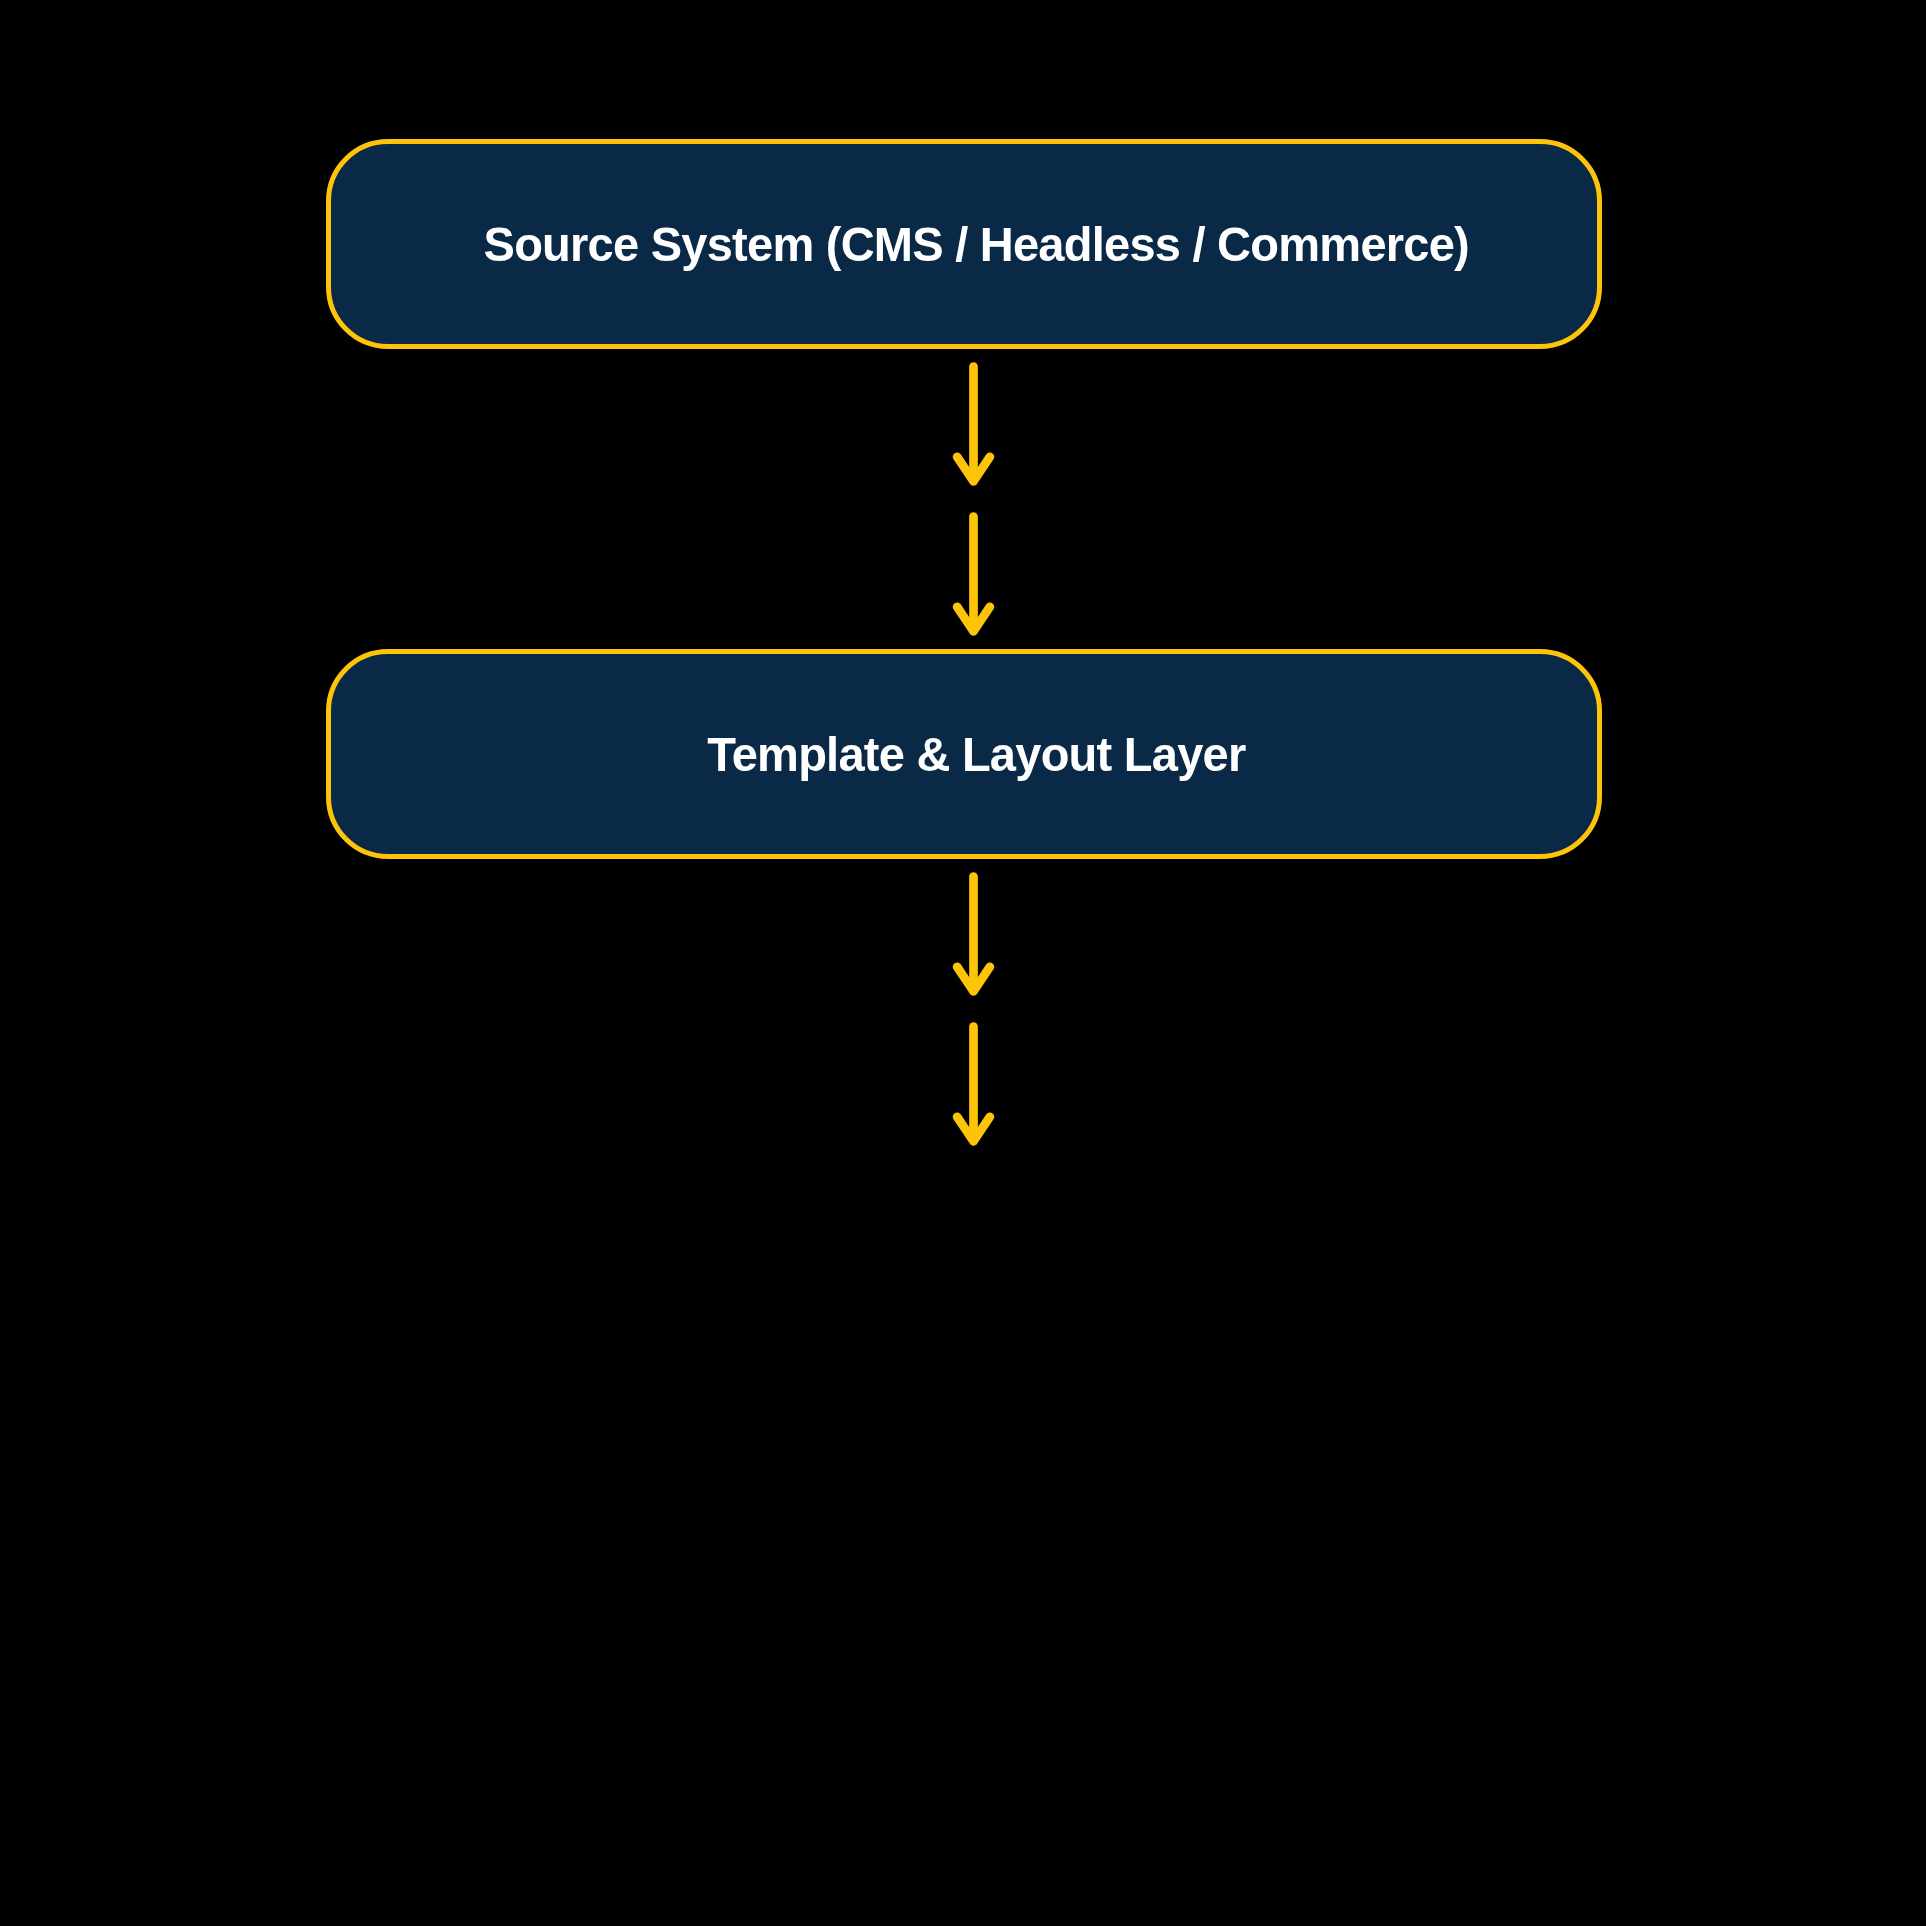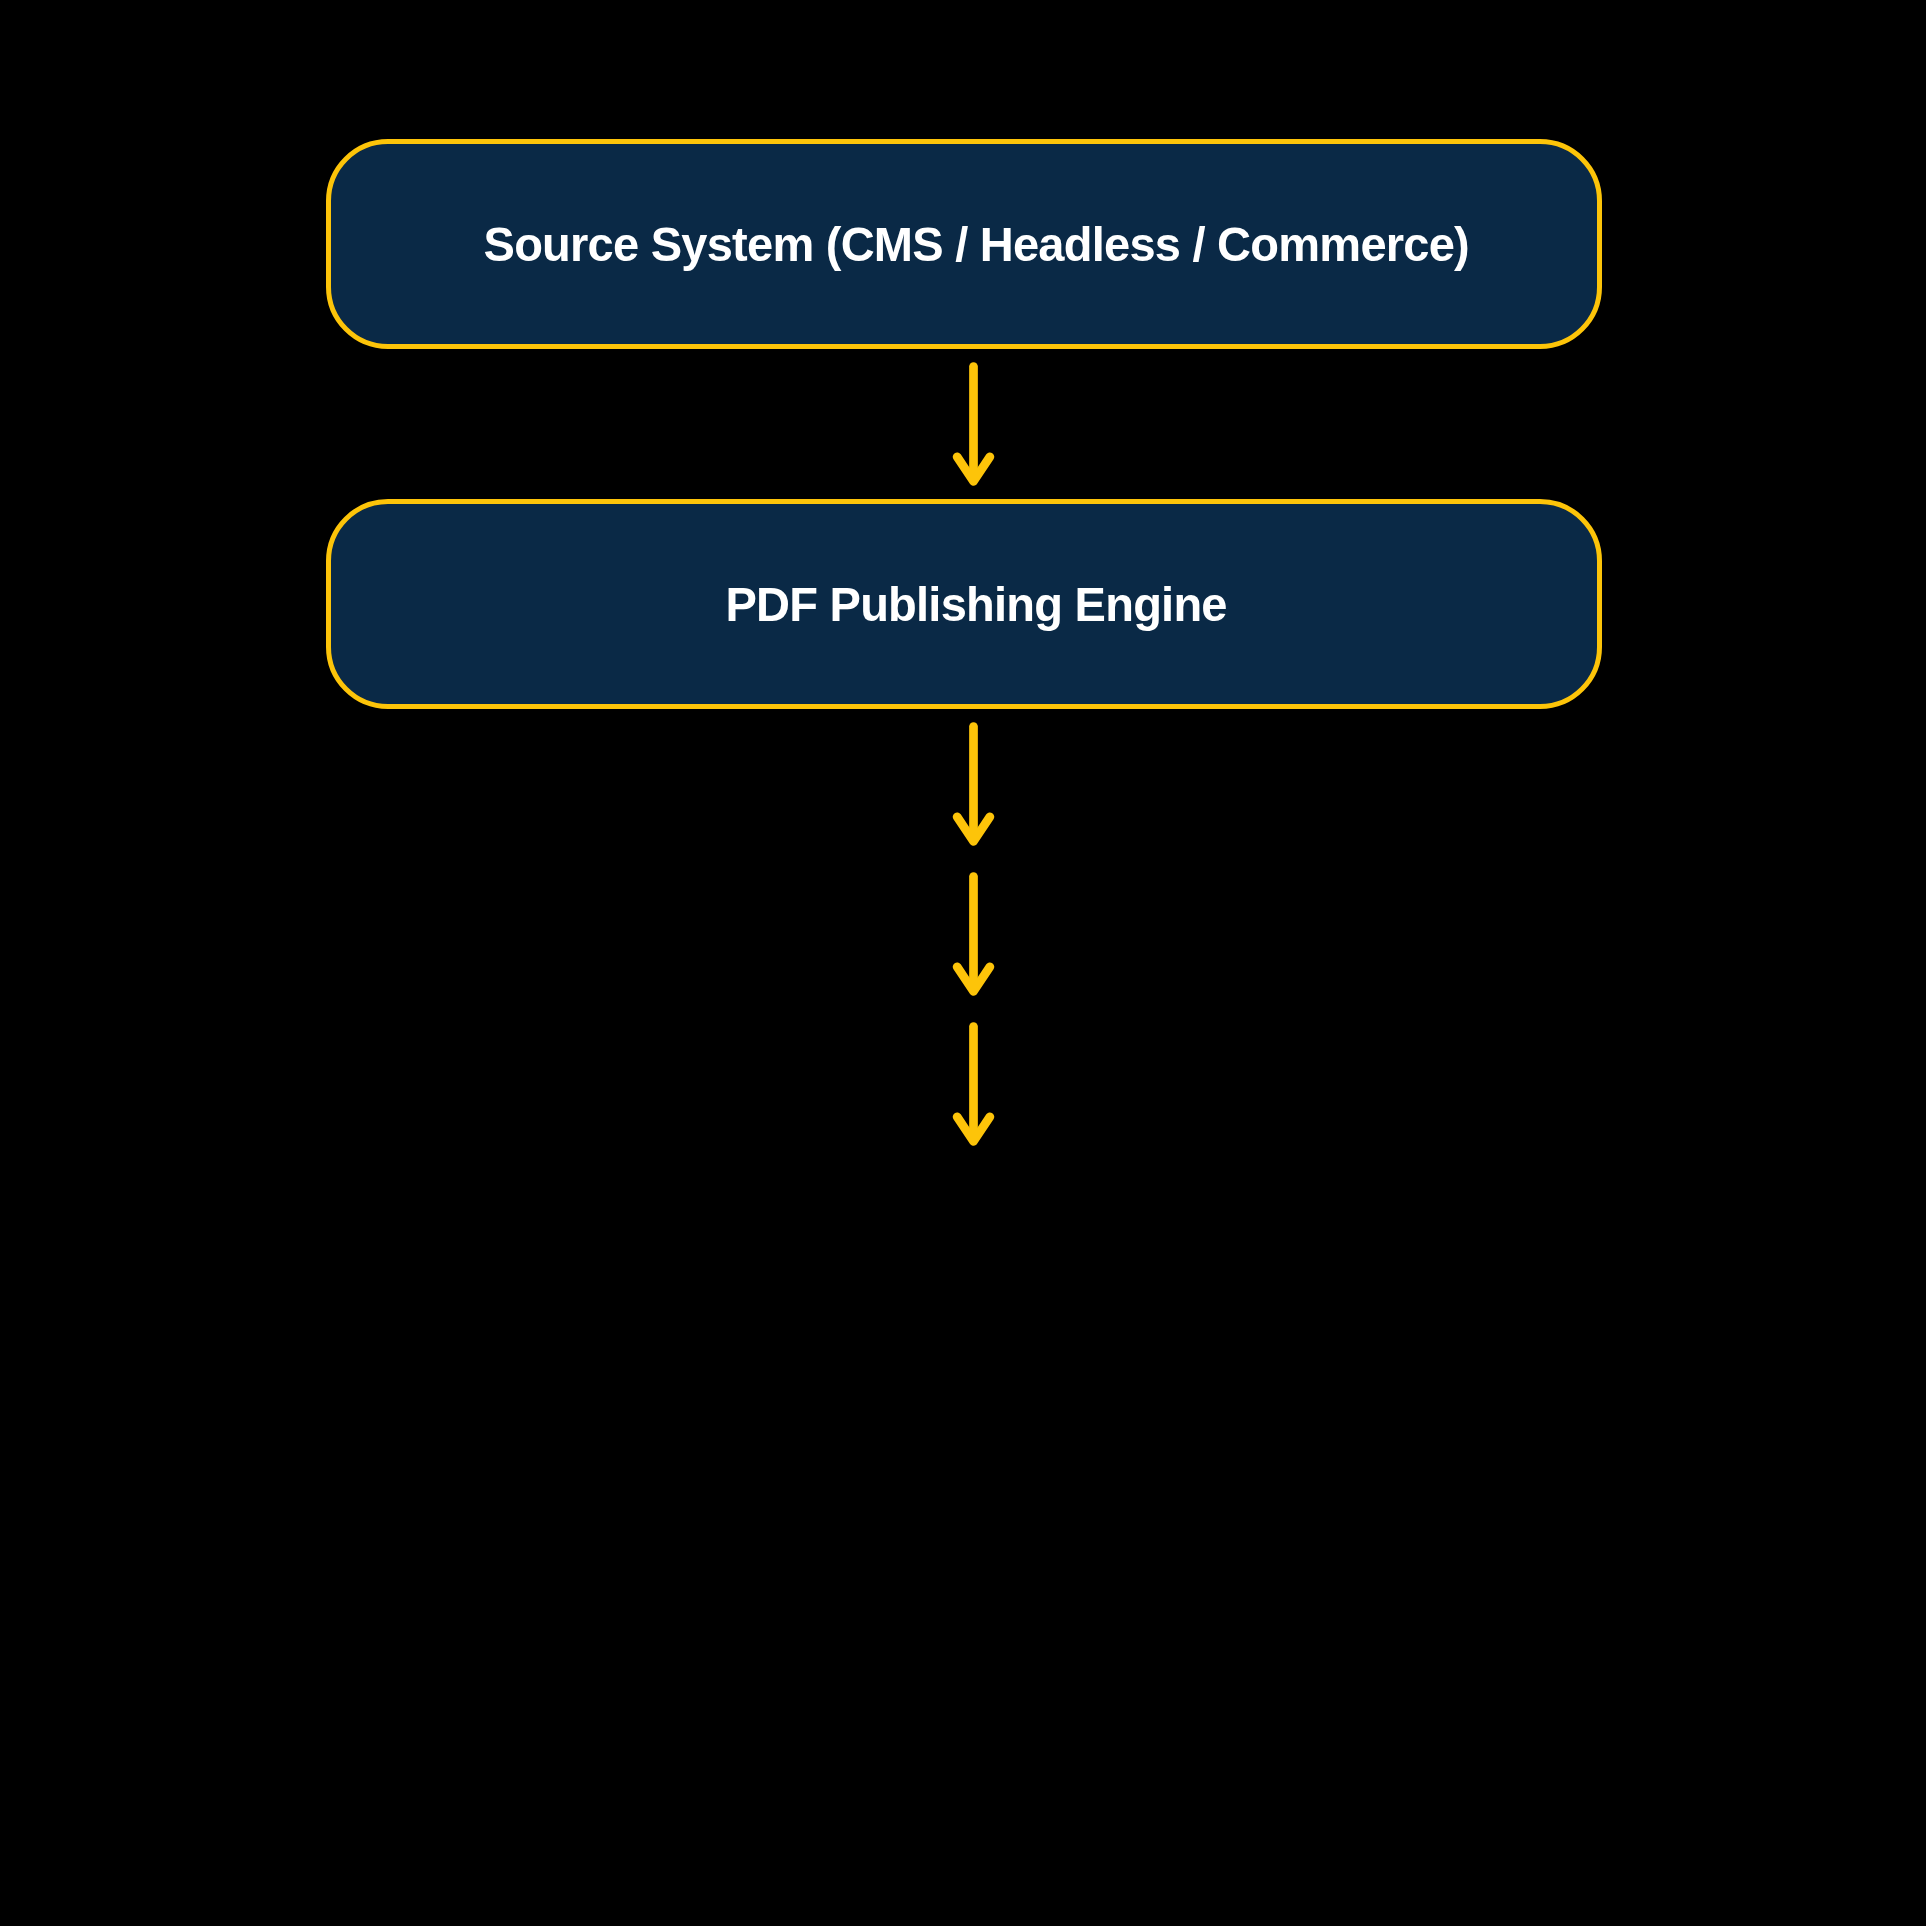--- a/index.html
+++ b/index.html
@@ -74,31 +74,31 @@
     <span class="label">Source System (CMS / Headless / Commerce)</span>
   </div>
 
   <div class="flow-arrow">
     <svg width="77" height="125" viewBox="0 0 150 244">
       <line class="stroke" x1="75" y1="9" x2="75" y2="222"></line>
       <polyline class="stroke" points="43,185 75,233 107,185"></polyline>
     </svg>
   </div>
 
-  <div class="flow-node">
-    <span class="label">PDF Publishing Engine</span>
-  </div>
 
   <div class="flow-arrow">
     <svg width="77" height="125" viewBox="0 0 150 244">
       <line class="stroke" x1="75" y1="9" x2="75" y2="222"></line>
       <polyline class="stroke" points="43,185 75,233 107,185"></polyline>
     </svg>
   </div>
 
+  <div class="flow-node">
+    <span class="label">Template &amp; Layout Layer</span>
+  </div>
 
   <div class="flow-arrow">
     <svg width="77" height="125" viewBox="0 0 150 244">
       <line class="stroke" x1="75" y1="9" x2="75" y2="222"></line>
       <polyline class="stroke" points="43,185 75,233 107,185"></polyline>
     </svg>
   </div>
 
 
   <div class="flow-arrow">

